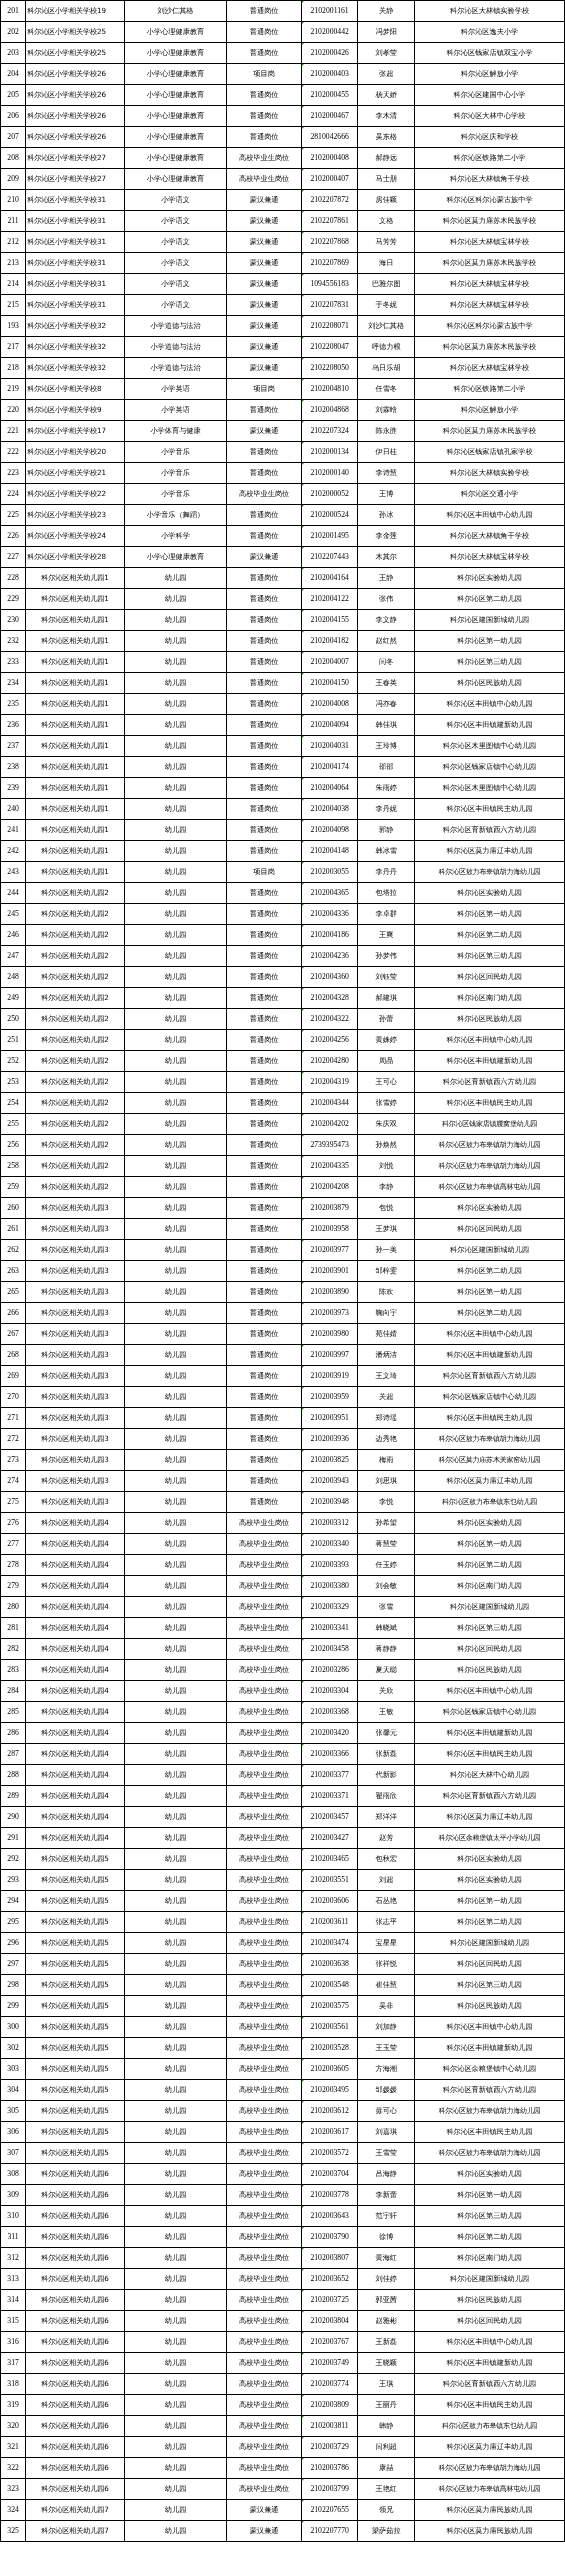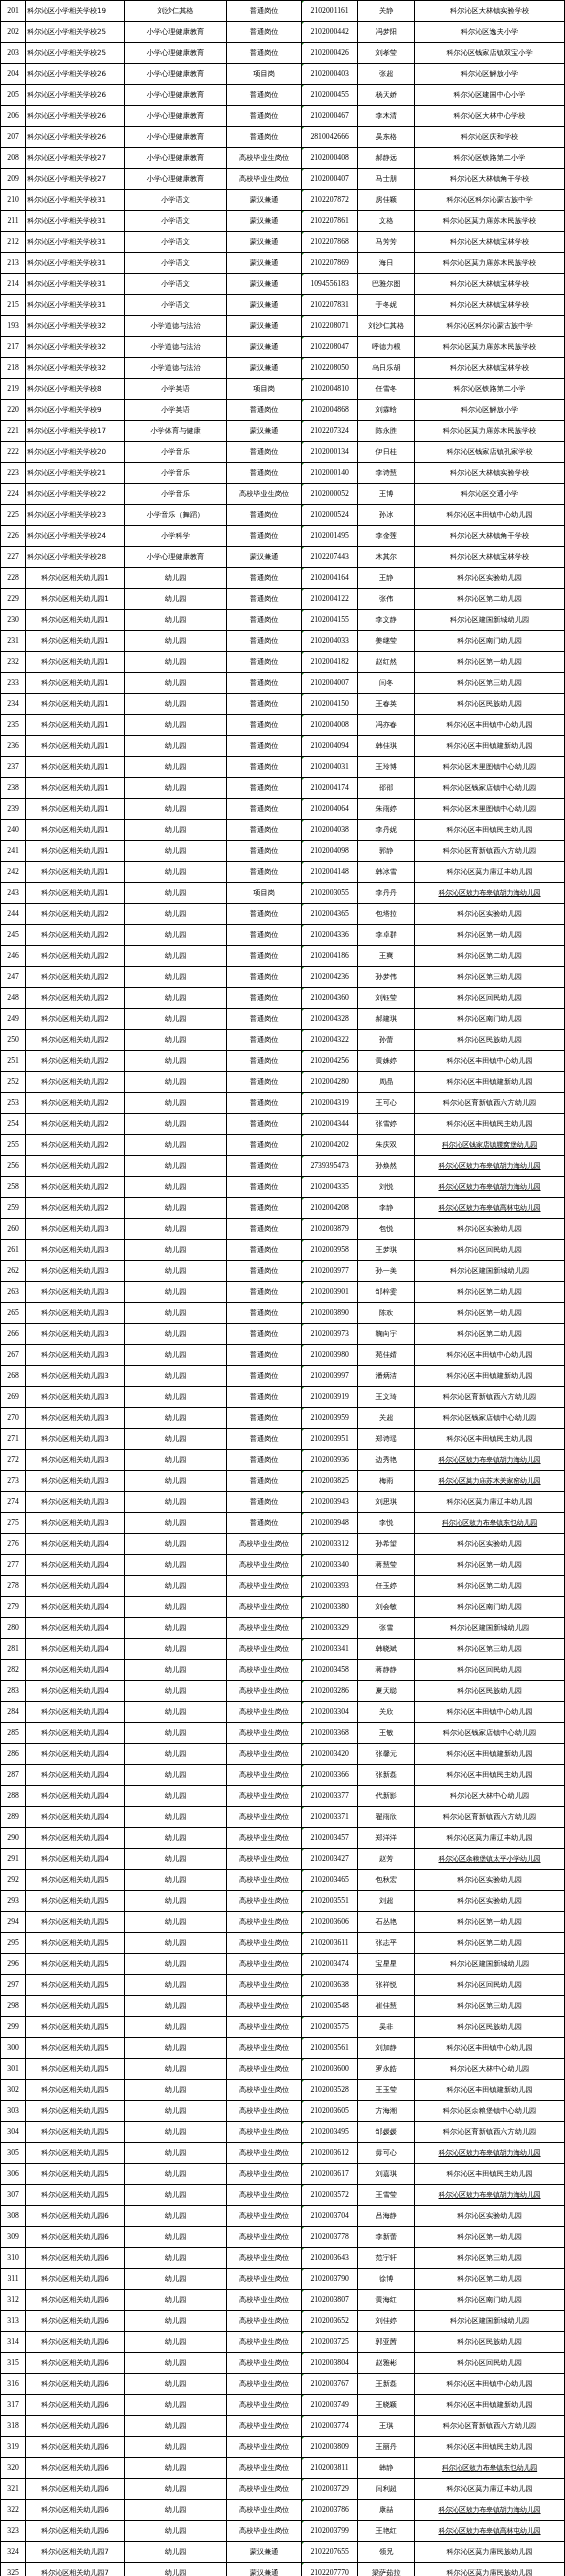--- a/index.html
+++ b/index.html
@@ -40,21 +40,21 @@
     font-family: "Liberation Serif", "DejaVu Serif", serif;
     font-size: 7.7px;
   }
   table.sheet td.idcell .flag {
     position: absolute;
     left: 0; top: 0;
     width: 0; height: 0;
     border-top: 2.6px solid #1e8a1e;
     border-right: 2.6px solid transparent;
   }
-  table.sheet td.sch.long { font-size: 7px; letter-spacing: -0.2px; text-decoration: underline; }
+  table.sheet td.sch.long { font-size: 7px; letter-spacing: -0.2px; }
 </style>
 </head>
 <body>
 
 <table class="sheet">
   <colgroup>
     <col class="c-no">
       <col class="c-unit">
       <col class="c-post">
       <col class="c-type">
@@ -356,29 +356,20 @@
   <tr class="data-row">
     <td class="num">230</td>
     <td class="unit short">科尔沁区相关幼儿园1</td>
     <td>幼儿园</td>
     <td>普通岗位</td>
     <td class="idcell"><span class="flag" style="border-top-color: rgb(30, 138, 30);"></span><span class="val">2102004155</span></td>
     <td>李文静</td>
     <td class="sch">科尔沁区建国新城幼儿园</td>
   </tr>
 
-  <tr class="data-row">
-    <td class="num">231</td>
-    <td class="unit short">科尔沁区相关幼儿园1</td>
-    <td>幼儿园</td>
-    <td>普通岗位</td>
-    <td class="idcell"><span class="flag" style="border-top-color: rgb(30, 138, 30);"></span><span class="val">2102004033</span></td>
-    <td>姜继莹</td>
-    <td class="sch">科尔沁区南门幼儿园</td>
-  </tr>
 
   <tr class="data-row">
     <td class="num">232</td>
     <td class="unit short">科尔沁区相关幼儿园1</td>
     <td>幼儿园</td>
     <td>普通岗位</td>
     <td class="idcell"><span class="flag" style="border-top-color: rgb(30, 138, 30);"></span><span class="val">2102004182</span></td>
     <td>赵红然</td>
     <td class="sch">科尔沁区第一幼儿园</td>
   </tr>
@@ -1038,29 +1029,20 @@
   <tr class="data-row">
     <td class="num">300</td>
     <td class="unit short">科尔沁区相关幼儿园5</td>
     <td>幼儿园</td>
     <td>高校毕业生岗位</td>
     <td class="idcell"><span class="flag" style="border-top-color: rgb(30, 138, 30);"></span><span class="val">2102003561</span></td>
     <td>刘加静</td>
     <td class="sch">科尔沁区丰田镇中心幼儿园</td>
   </tr>
 
-  <tr class="data-row">
-    <td class="num">301</td>
-    <td class="unit short">科尔沁区相关幼儿园5</td>
-    <td>幼儿园</td>
-    <td>高校毕业生岗位</td>
-    <td class="idcell"><span class="flag" style="border-top-color: rgb(30, 138, 30);"></span><span class="val">2102003600</span></td>
-    <td>罗永皓</td>
-    <td class="sch">科尔沁区大林中心幼儿园</td>
-  </tr>
 
   <tr class="data-row">
     <td class="num">302</td>
     <td class="unit short">科尔沁区相关幼儿园5</td>
     <td>幼儿园</td>
     <td>高校毕业生岗位</td>
     <td class="idcell"><span class="flag" style="border-top-color: rgb(30, 138, 30);"></span><span class="val">2102003528</span></td>
     <td>王玉莹</td>
     <td class="sch">科尔沁区丰田镇建新幼儿园</td>
   </tr>

